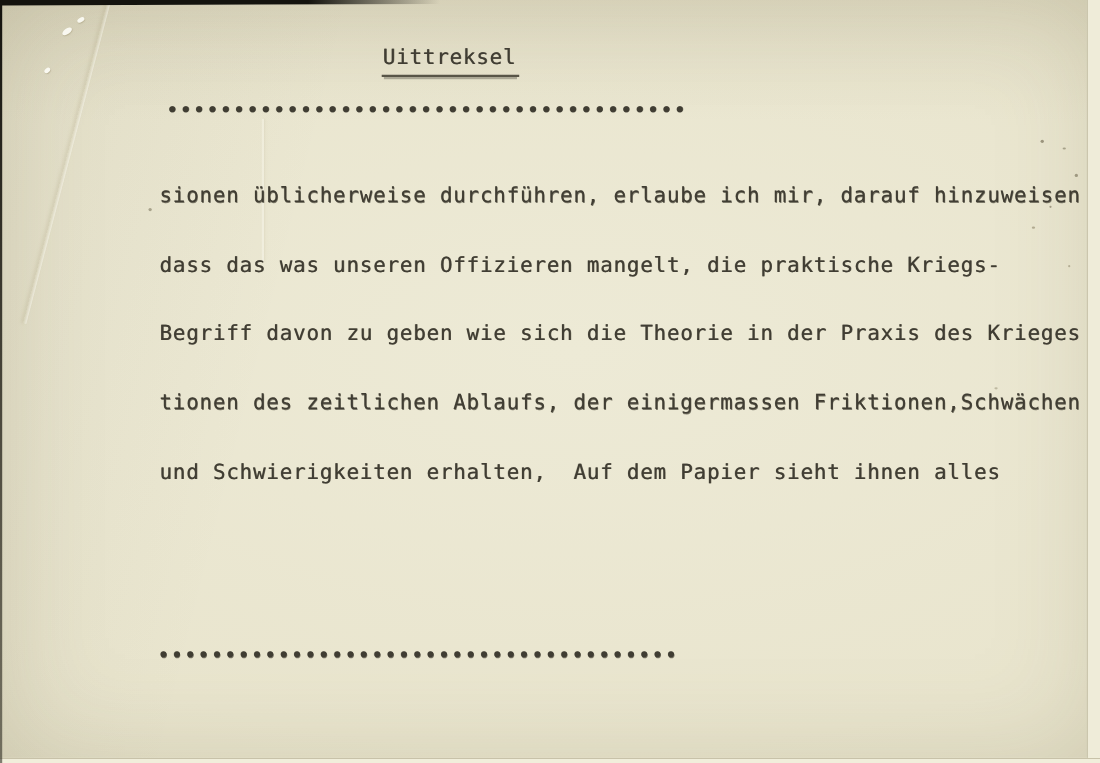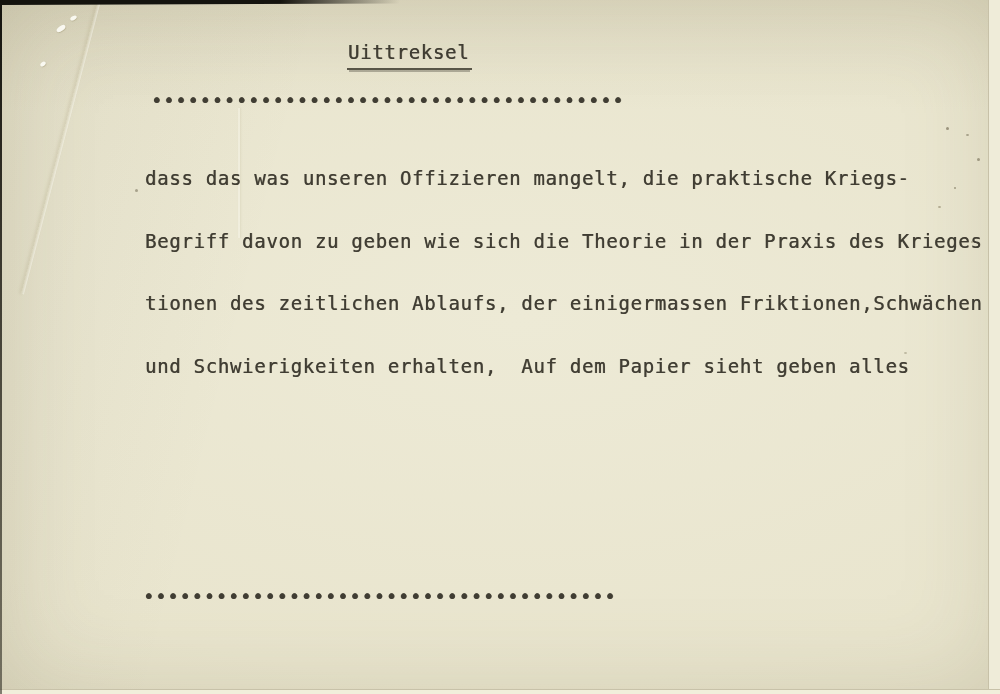--- a/index.html
+++ b/index.html
@@ -125,24 +125,25 @@
   <div class="speck speck-5"></div>
   <div class="speck speck-6"></div>
   <div class="speck speck-7"></div>
   <div class="speck speck-8"></div>
 
   <h1 class="title ink">Uittreksel</h1>
 
   <div class="sep sep-top ink">•••••••••••••••••••••••••••••••••••••••</div>
 
   <div class="typed-body ink">
+    <div>sionen üblicherweise durchführen, erlaube ich mir, darauf hinzuweisen</div>
     <div>dass das was unseren Offizieren mangelt, die praktische Kriegs-</div>
     <div>Begriff davon zu geben wie sich die Theorie in der Praxis des Krieges</div>
     <div>tionen des zeitlichen Ablaufs, der einigermassen Friktionen,Schwächen</div>
-    <div>und Schwierigkeiten erhalten,  Auf dem Papier sieht geben alles</div>
+    <div>und Schwierigkeiten erhalten,  Auf dem Papier sieht ihnen alles</div>
     
     
     
     
     
     
     
     
     
     

